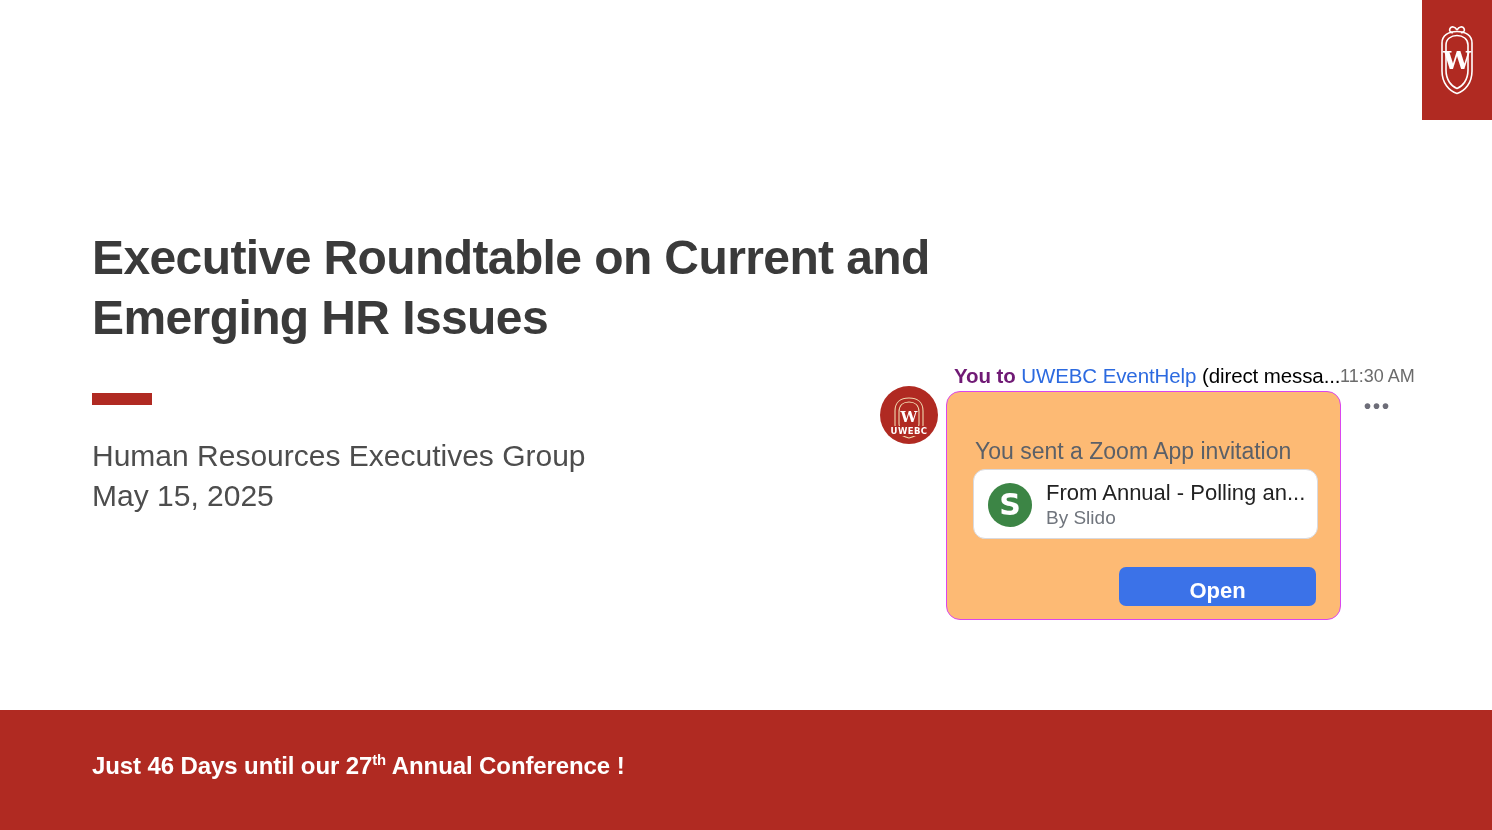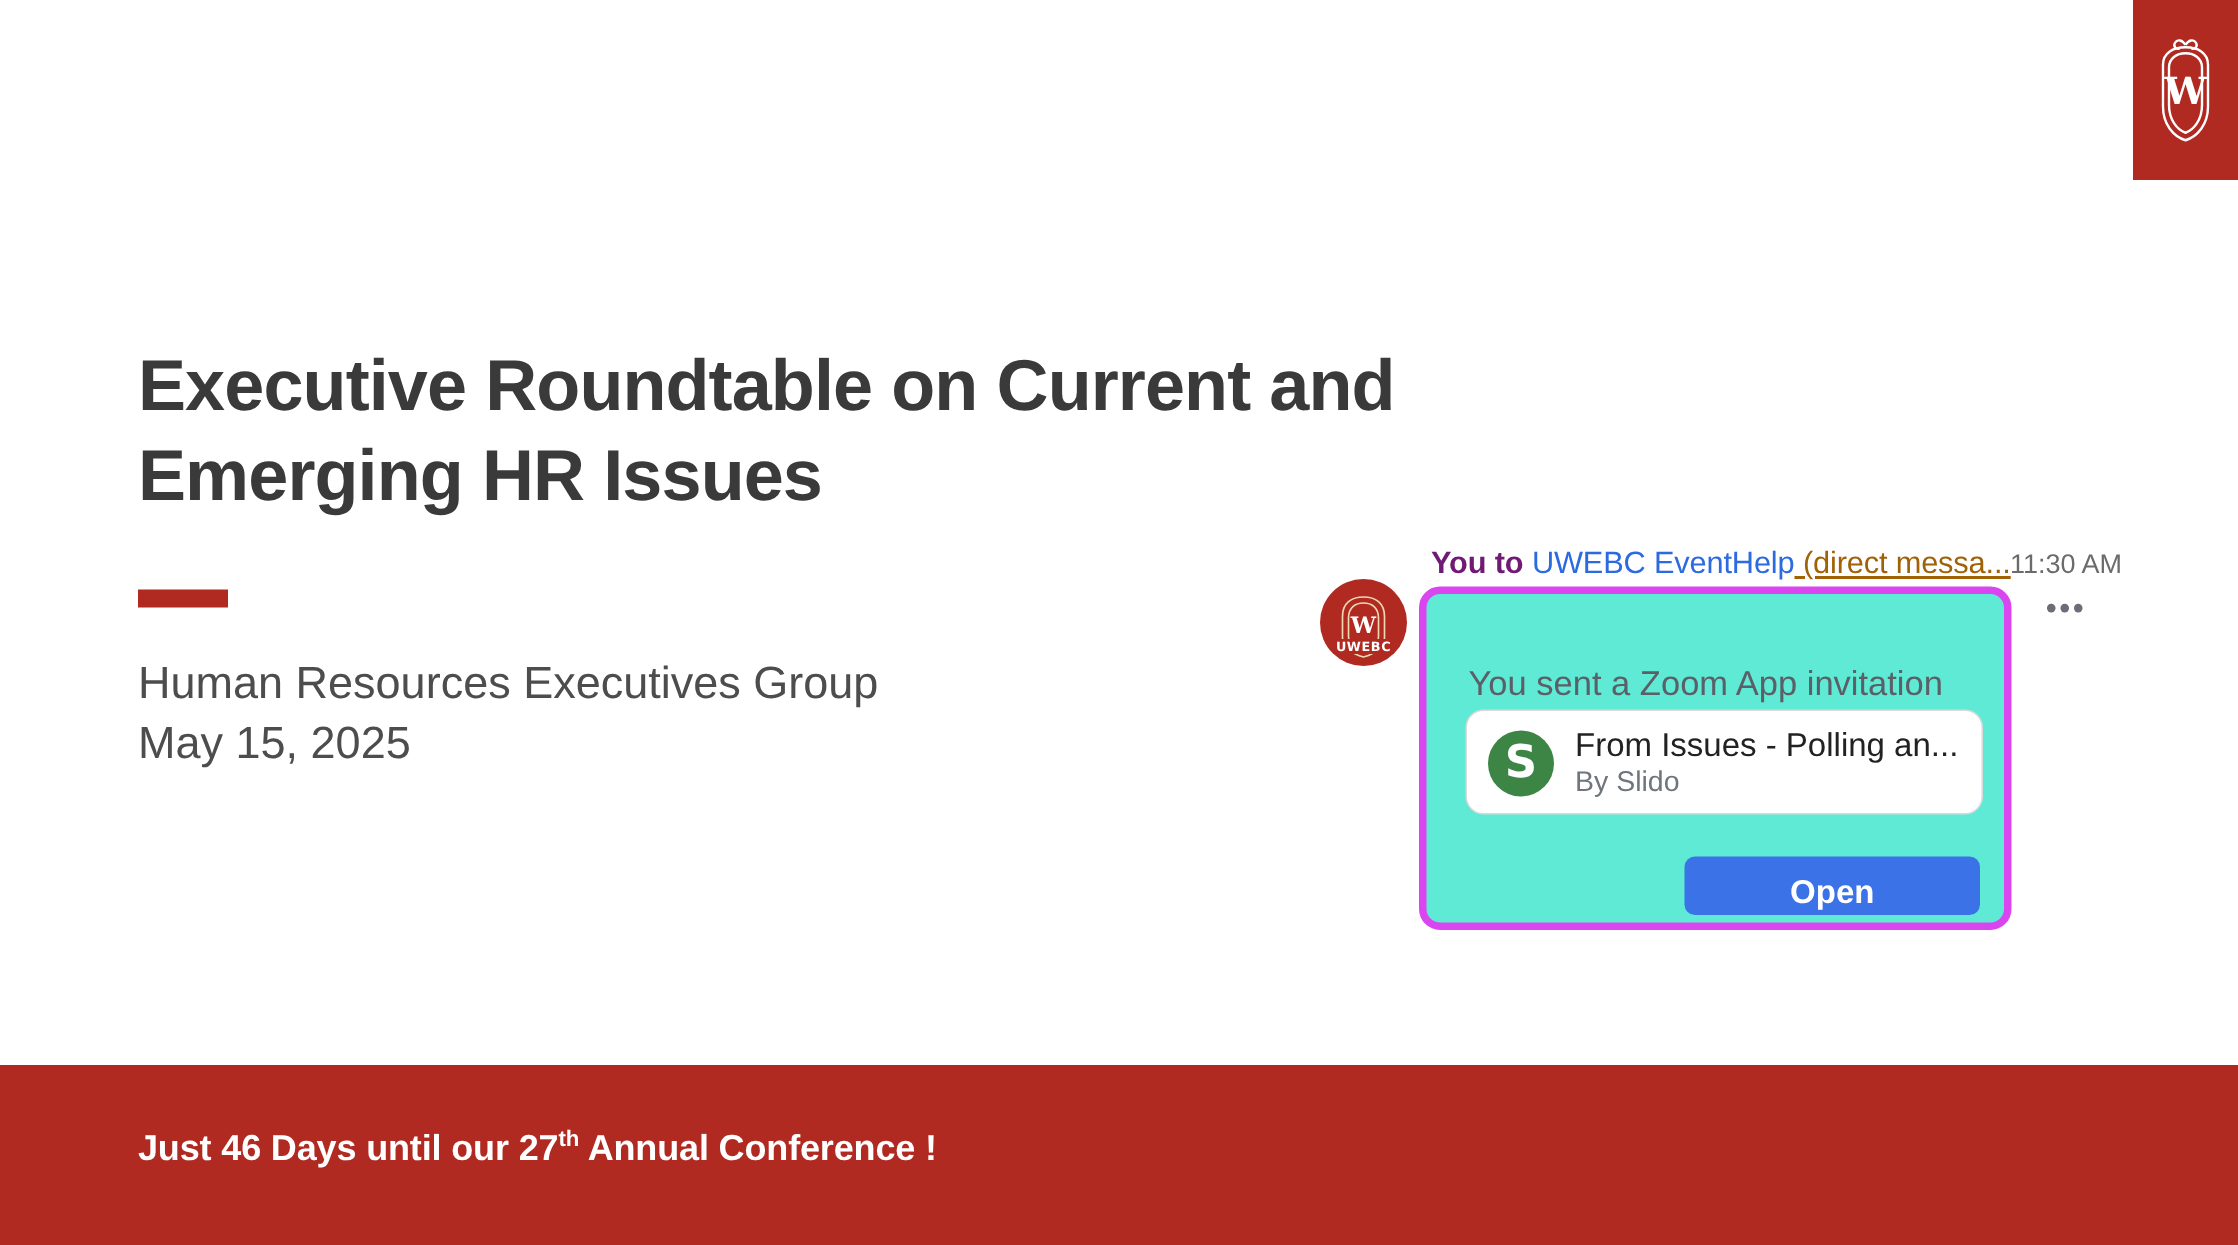--- a/index.html
+++ b/index.html
@@ -98,21 +98,21 @@
   .chat-header {
     position: absolute;
     left: 82px;
     top: 6px;
     font-size: 20.5px;
     white-space: nowrap;
     letter-spacing: -0.1px;
   }
   .chat-header .who  { color: #701a75; font-weight: 700; }
   .chat-header .peer { color: #2c6ae0; }
-  .chat-header .dm   { color: #a16207; text-decoration: underline; }
+  .chat-header .dm   { color: #000000; }
 
   .chat-time {
     position: absolute;
     left: 468px;
     top: 8px;
     font-size: 18px;
     color: #6b6b6b;
     white-space: nowrap;
   }
 
@@ -126,22 +126,22 @@
     letter-spacing: 2px;
     font-weight: bold;
   }
 
   .chat-bubble {
     position: absolute;
     left: 74px;
     top: 33px;
     width: 395px;
     height: 229px;
-    background: #5eead4;
-    border: 5px solid #d946ef;
+    background: #fdba74;
+    border: 1px solid #d946ef;
     border-radius: 14px;
     box-sizing: border-box;
   }
   .bubble-title {
     position: absolute;
     left: 28px;
     top: 46px;
     font-size: 23px;
     color: #5b6068;
     white-space: nowrap;
@@ -285,21 +285,21 @@
     <div class="chat-more">•••</div>
 
     <div class="chat-bubble">
 
       <div class="bubble-title">You sent a Zoom App invitation</div>
 
       <div class="app-card">
         <div class="app-icon">
           <span class="glyph">S</span>
         </div>
-        <div class="app-name">From Issues - Polling an...</div>
+        <div class="app-name">From Annual - Polling an...</div>
         <div class="app-author">By Slido</div>
       </div>
 
       <button class="open-btn">Open</button>
     </div>
   </div>
 
   <div class="footer-banner">
     <div class="footer-text"><span>Just 46 Days until our 27</span><sup>th</sup><span> Annual Conference !</span></div>
   </div>

